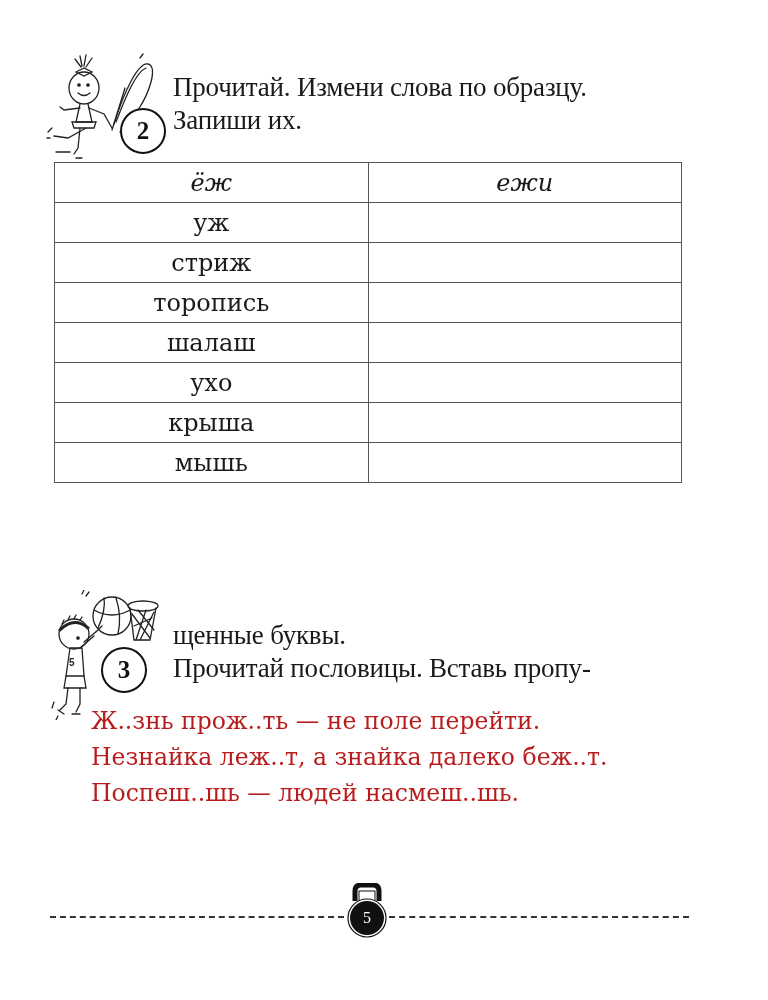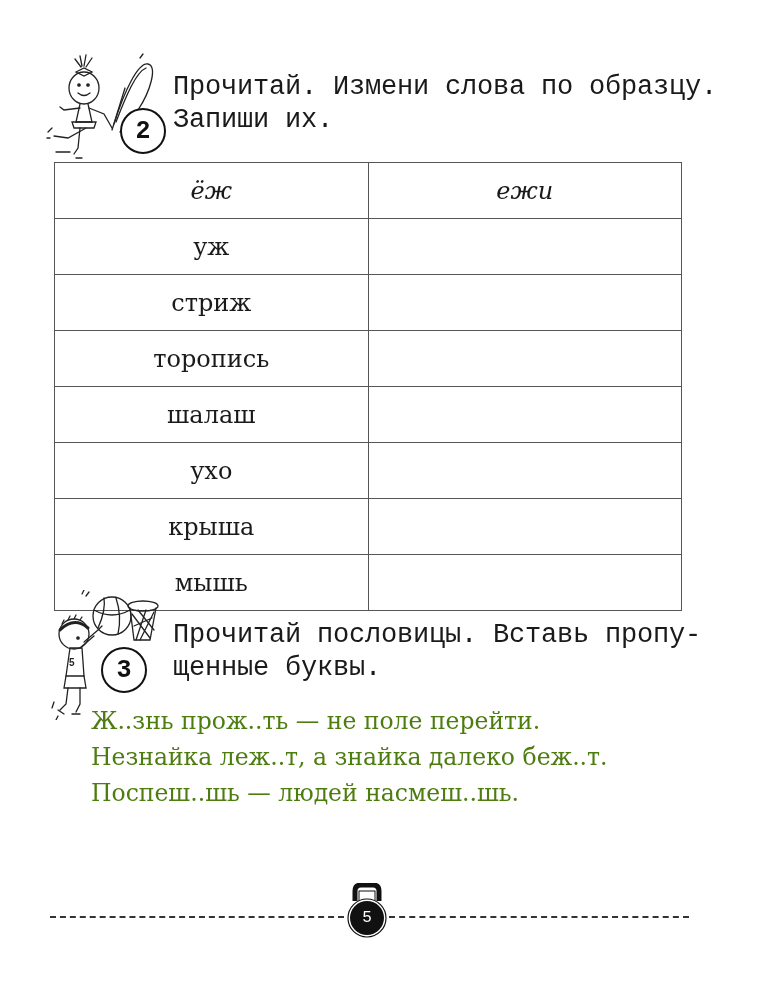--- a/index.html
+++ b/index.html
@@ -1,36 +1,36 @@
 <!DOCTYPE html>
 <html><head>
 <meta charset="utf-8">
 <style>
   html, body { margin: 0; padding: 0; background: #ffffff; }
   body { width: 768px; height: 1000px; position: relative; overflow: hidden; color: #111; }
   .abs { position: absolute; }
-  .sans { font-family: Liberation Mono, monospace; }
+  .sans { font-family: Liberation Serif, serif; }
   .serif { font-family: "DejaVu Serif", "Liberation Serif", serif; }
 
   .task-heading { position: absolute; left: 173px; font-size: 27px; line-height: 33px; color: #1a1a1a; letter-spacing: -0.2px; }
   .task-heading div { white-space: nowrap; }
 
   .num-circle { position: absolute; width: 42px; height: 42px; border: 2px solid #111; border-radius: 50%;
     display: flex; align-items: center; justify-content: center; font-weight: bold; font-size: 25px; background: #fff; }
 
   .illus { position: absolute; }
 
   table.words { position: absolute; left: 54px; top: 162px; width: 628px; border-collapse: collapse; }
-  table.words td, table.words th { border: 1.5px solid #555; height: 39px; padding: 8px; text-align: center; vertical-align: middle;
+  table.words td, table.words th { border: 1.5px solid #555; height: 39px; padding: 0; text-align: center; vertical-align: middle;
     font-size: 24px; font-weight: normal; color: #1a1a1a; }
   table.words th { font-style: italic; }
   table.words col.c1 { width: 314px; }
   table.words col.c2 { width: 314px; }
 
-  .proverbs { position: absolute; left: 91px; top: 703px; font-size: 23.5px; line-height: 36px; color: #4d7c0f; }
+  .proverbs { position: absolute; left: 91px; top: 703px; font-size: 23.5px; line-height: 36px; color: #b91c1c; }
   .proverbs div { white-space: nowrap; }
 
   .footer-dash { position: absolute; top: 916px; height: 0; border-top: 2px dashed #333; }
 </style>
 </head>
 <body>
 
 <section>
   <svg class="illus" style="left:46px;top:52px;" width="115" height="108" viewBox="0 0 115 108">
     <g fill="none" stroke="#222" stroke-width="1.3" stroke-linecap="round">
@@ -147,22 +147,22 @@
       <path d="M12 120 L 18 124 M26 124 L 34 124"></path>
 
       <path d="M36 4 L 38 0 M40 6 L 43 2"></path>
       <path d="M8 112 L 6 118 M12 126 L 10 130"></path>
     </g>
   </svg>
   <div class="num-circle sans" style="left:101px;top:647px;">
     <span>3</span>
   </div>
   <div class="task-heading sans" style="top:619px;">
+    <div>щенные буквы.</div>
     <div>Прочитай пословицы. Вставь пропу-</div>
-    <div>щенные буквы.</div>
   </div>
 
   <div class="proverbs serif">
     <div>Ж..знь прож..ть — не поле перейти.</div>
     <div>Незнайка леж..т, а знайка далеко беж..т.</div>
     <div>Поспеш..шь — людей насмеш..шь.</div>
   </div>
 </section>
 
 <footer>

